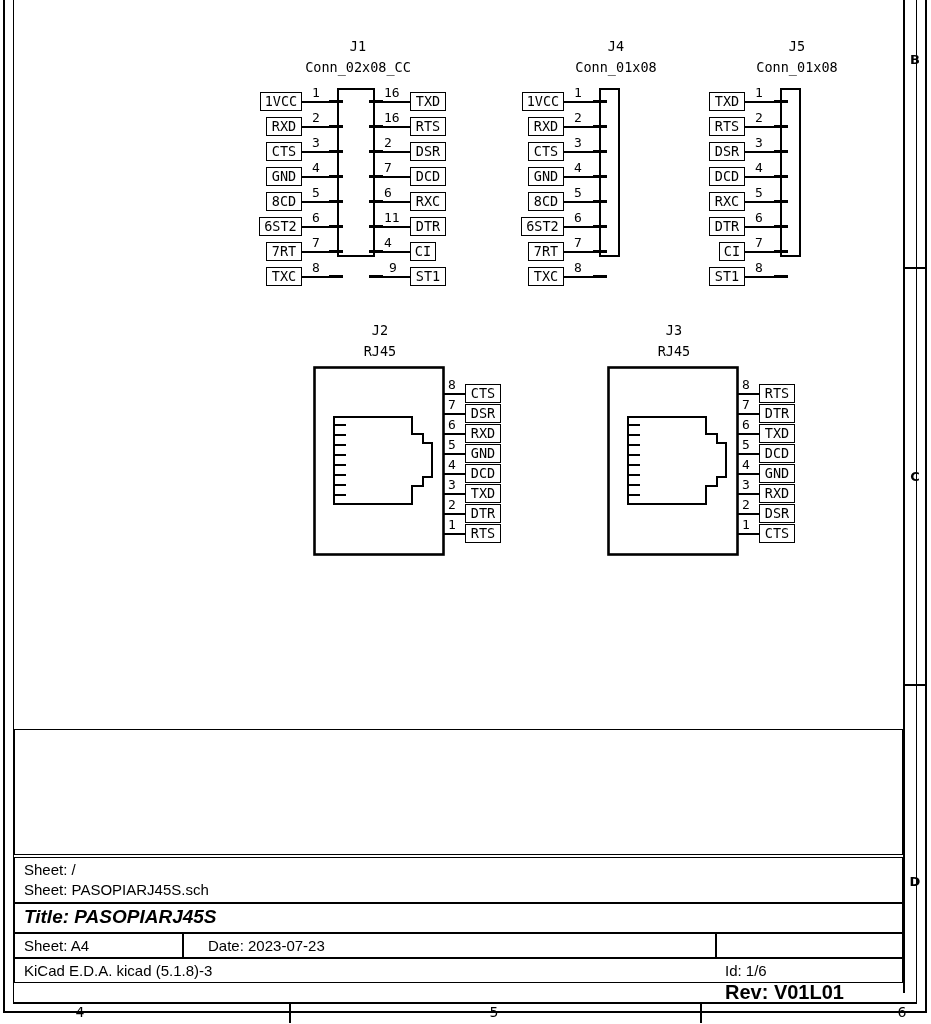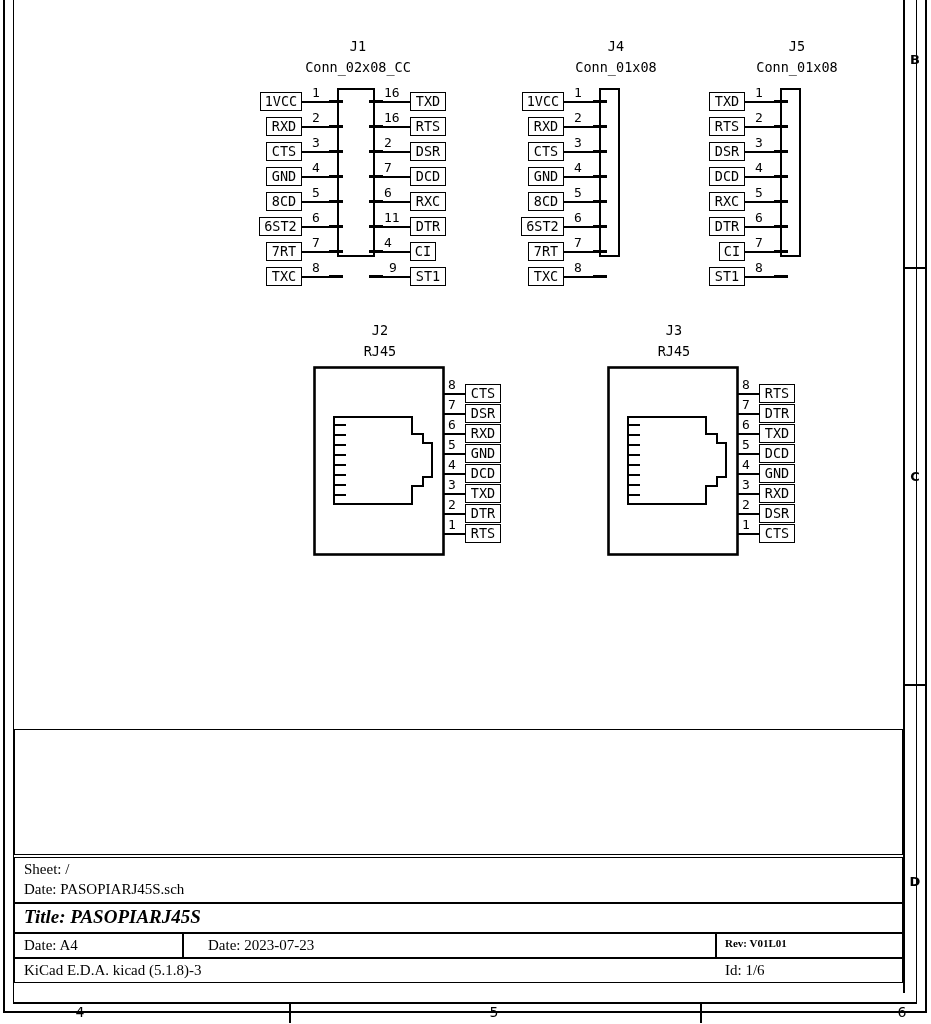--- a/index.html
+++ b/index.html
@@ -124,31 +124,32 @@
     background: #fff;
   }
   .tb-line-v {
     position: absolute;
     background: #000;
     width: 1.8px;
   }
   .tb-text {
     position: absolute;
     font-size: 15px;
-    font-family: Liberation Serif, serif;
+    font-family: Liberation Sans, sans-serif;
     white-space: nowrap;
   }
   .tb-text.big {
     font-size: 19px;
     font-weight: bold;
     font-style: italic;
   }
   .tb-text.bold {
     font-weight: bold;
-    font-size: 11px;
+    font-size: 20px;
+    margin-top: 44px;
   }
 </style>
 </head>
 <body>
 
 <div id="sheet">
 
   <div class="frame-outer"></div>
   <div class="frame-inner"></div>
 
@@ -456,29 +457,29 @@
     <div class="pin-num" style="left:742px; top:518px;">1</div>
     <div class="net-label" style="left:759px; top:524px; width:36px;">CTS</div>
   </div>
 
   <div>
 
     <div class="tb-box" style="left:14px; top:729px; width:889px; height:126px;"></div>
 
     <div class="tb-box" style="left:14px; top:857px; width:889px; height:46px;"></div>
     <div class="tb-text" style="left:24px; top:861px;">Sheet: /</div>
-    <div class="tb-text" style="left:24px; top:881px;">Date: PASOPIARJ45S.sch</div>
+    <div class="tb-text" style="left:24px; top:881px;">Sheet: PASOPIARJ45S.sch</div>
 
     <div class="tb-box" style="left:14px; top:903px; width:889px; height:30px;"></div>
     <div class="tb-text big" style="left:24px; top:906px;text-align:right;">Title: PASOPIARJ45S</div>
 
     <div class="tb-box" style="left:14px; top:933px; width:889px; height:25px;"></div>
     <div class="tb-line-v" style="left:182px; top:933px; height:25px;"></div>
     <div class="tb-line-v" style="left:715px; top:933px; height:50px;"></div>
-    <div class="tb-text" style="left:24px; top:937px;">Date: A4</div>
+    <div class="tb-text" style="left:24px; top:937px;">Sheet: A4</div>
     <div class="tb-text" style="left:208px; top:937px;">Date: 2023-07-23</div>
     <div class="tb-text bold" style="left:725px; top:937px;">Rev: V01L01</div>
 
     <div class="tb-box" style="left:14px; top:958px; width:889px; height:25px;"></div>
     <div class="tb-text" style="left:24px; top:962px;">KiCad E.D.A.   kicad (5.1.8)-3</div>
     <div class="tb-text" style="left:725px; top:962px;">Id: 1/6</div>
   </div>
 
 </div>
 

